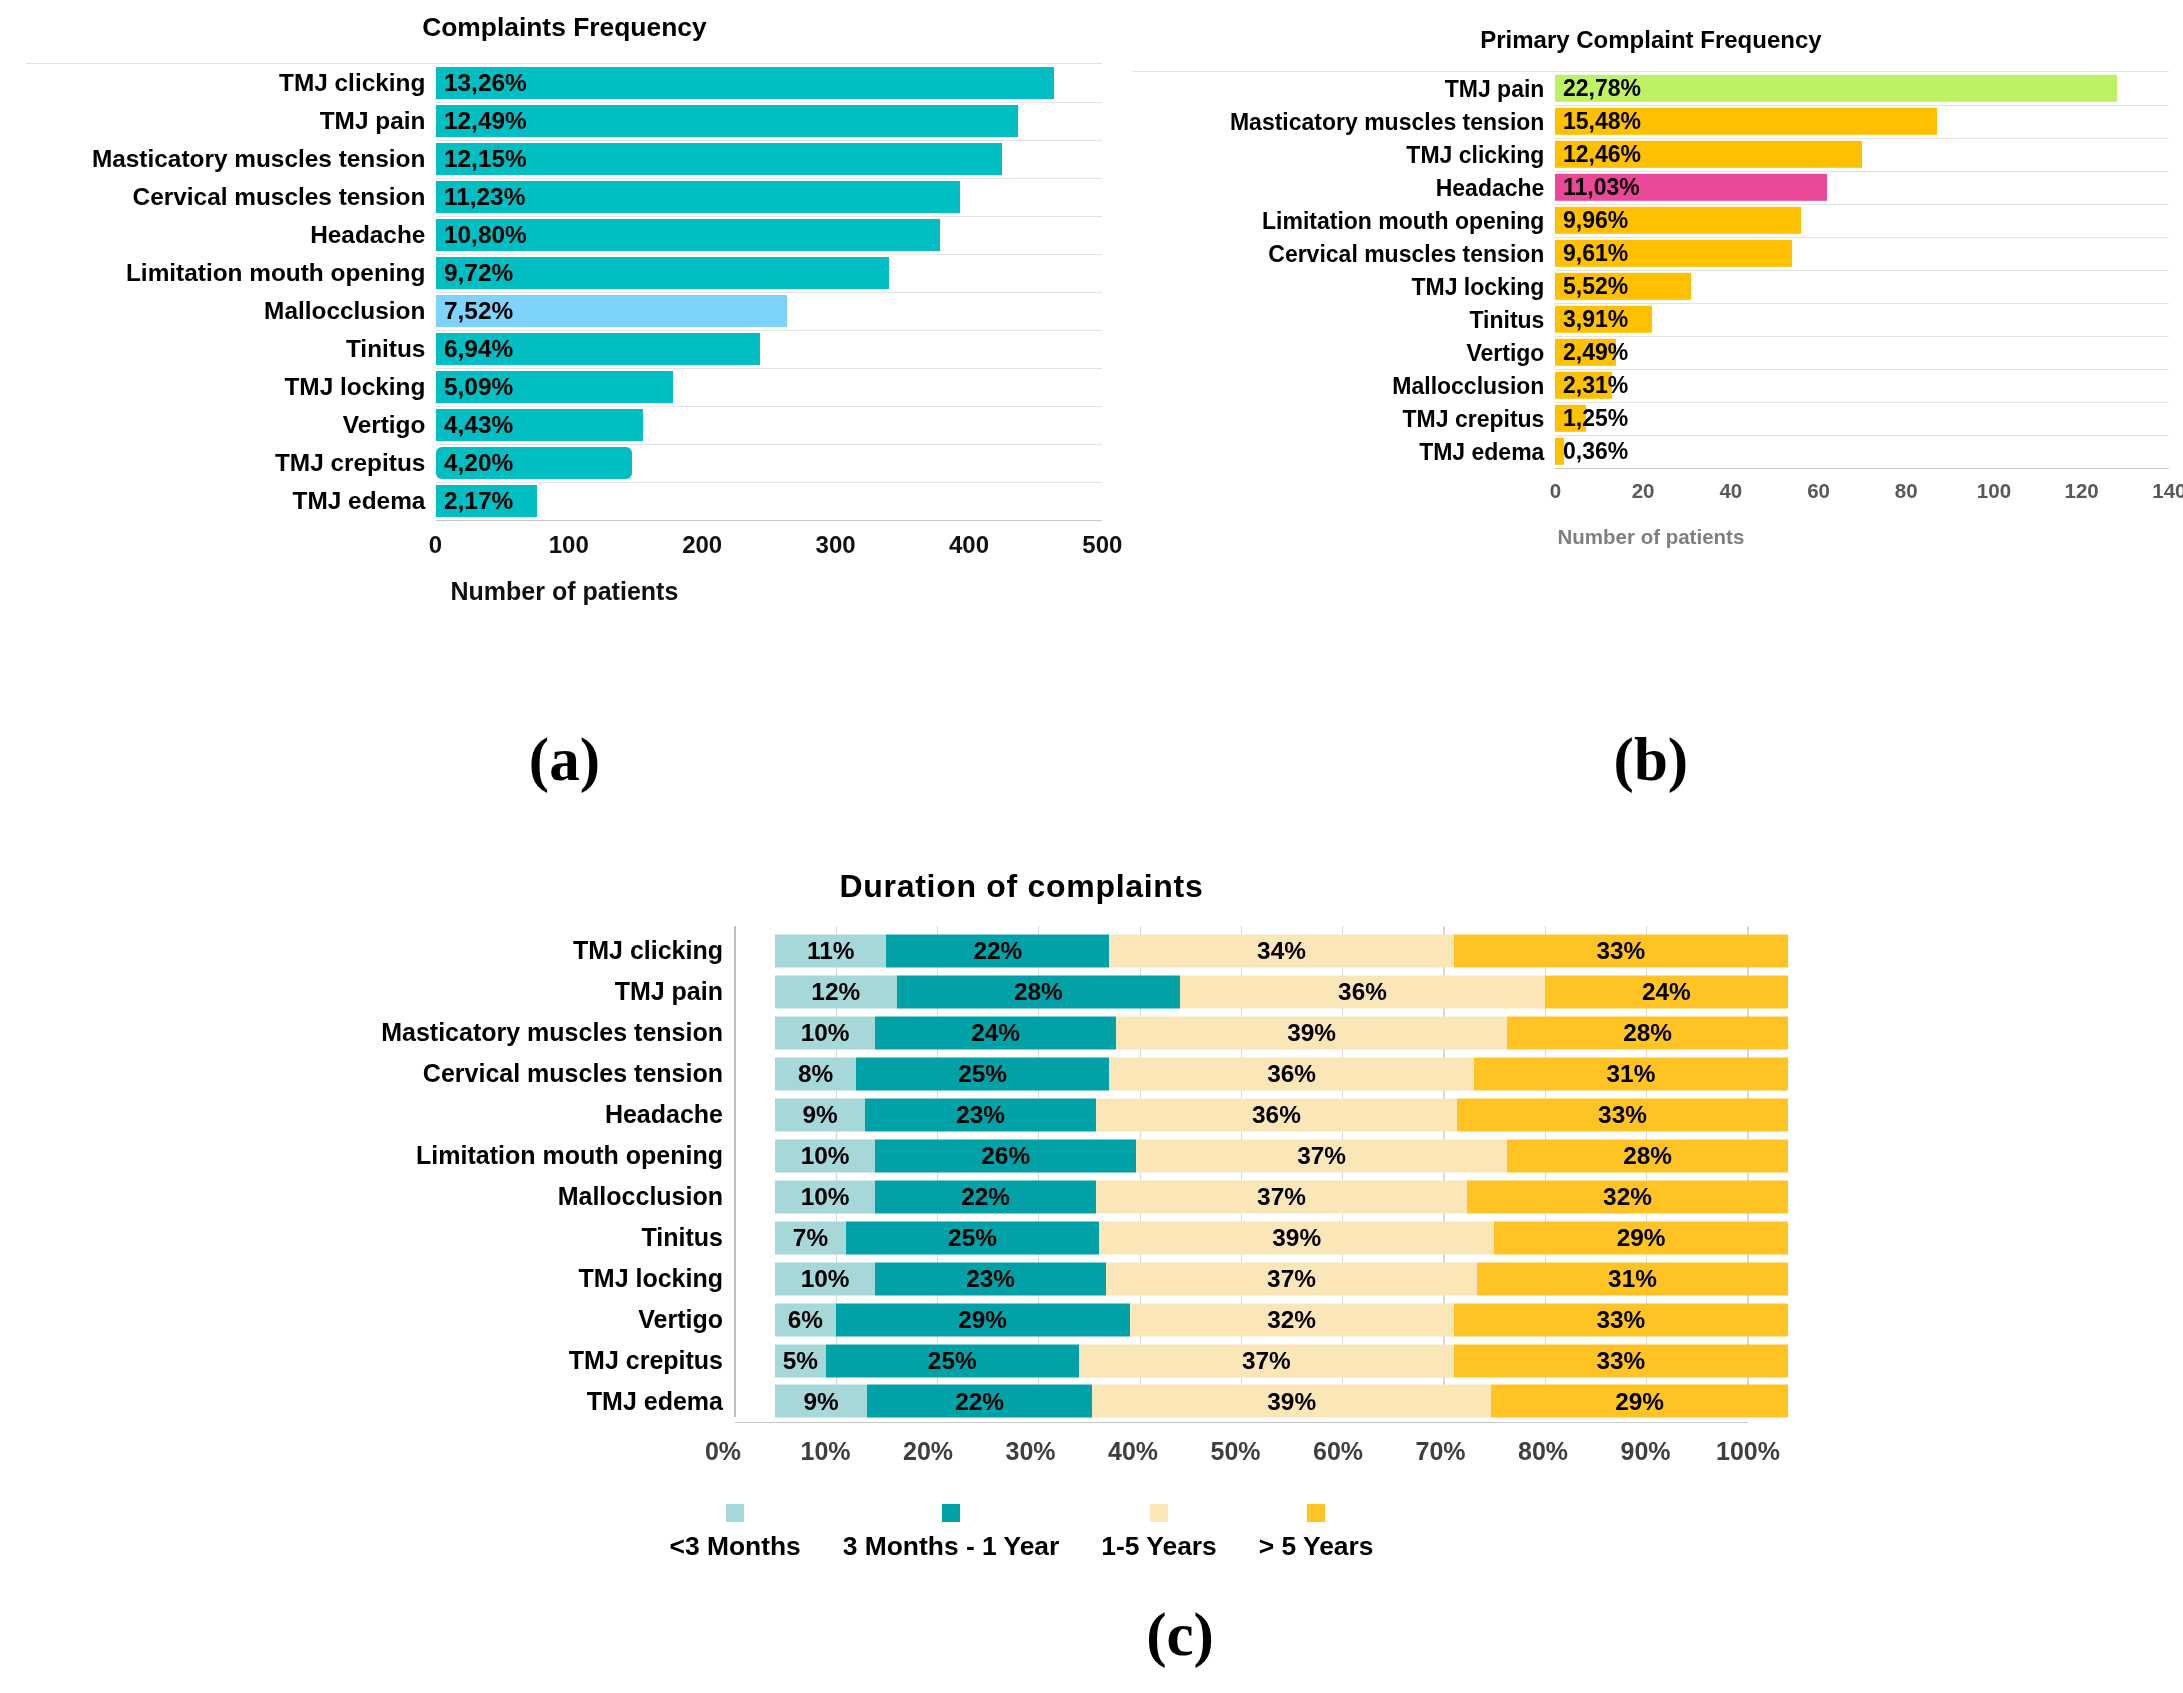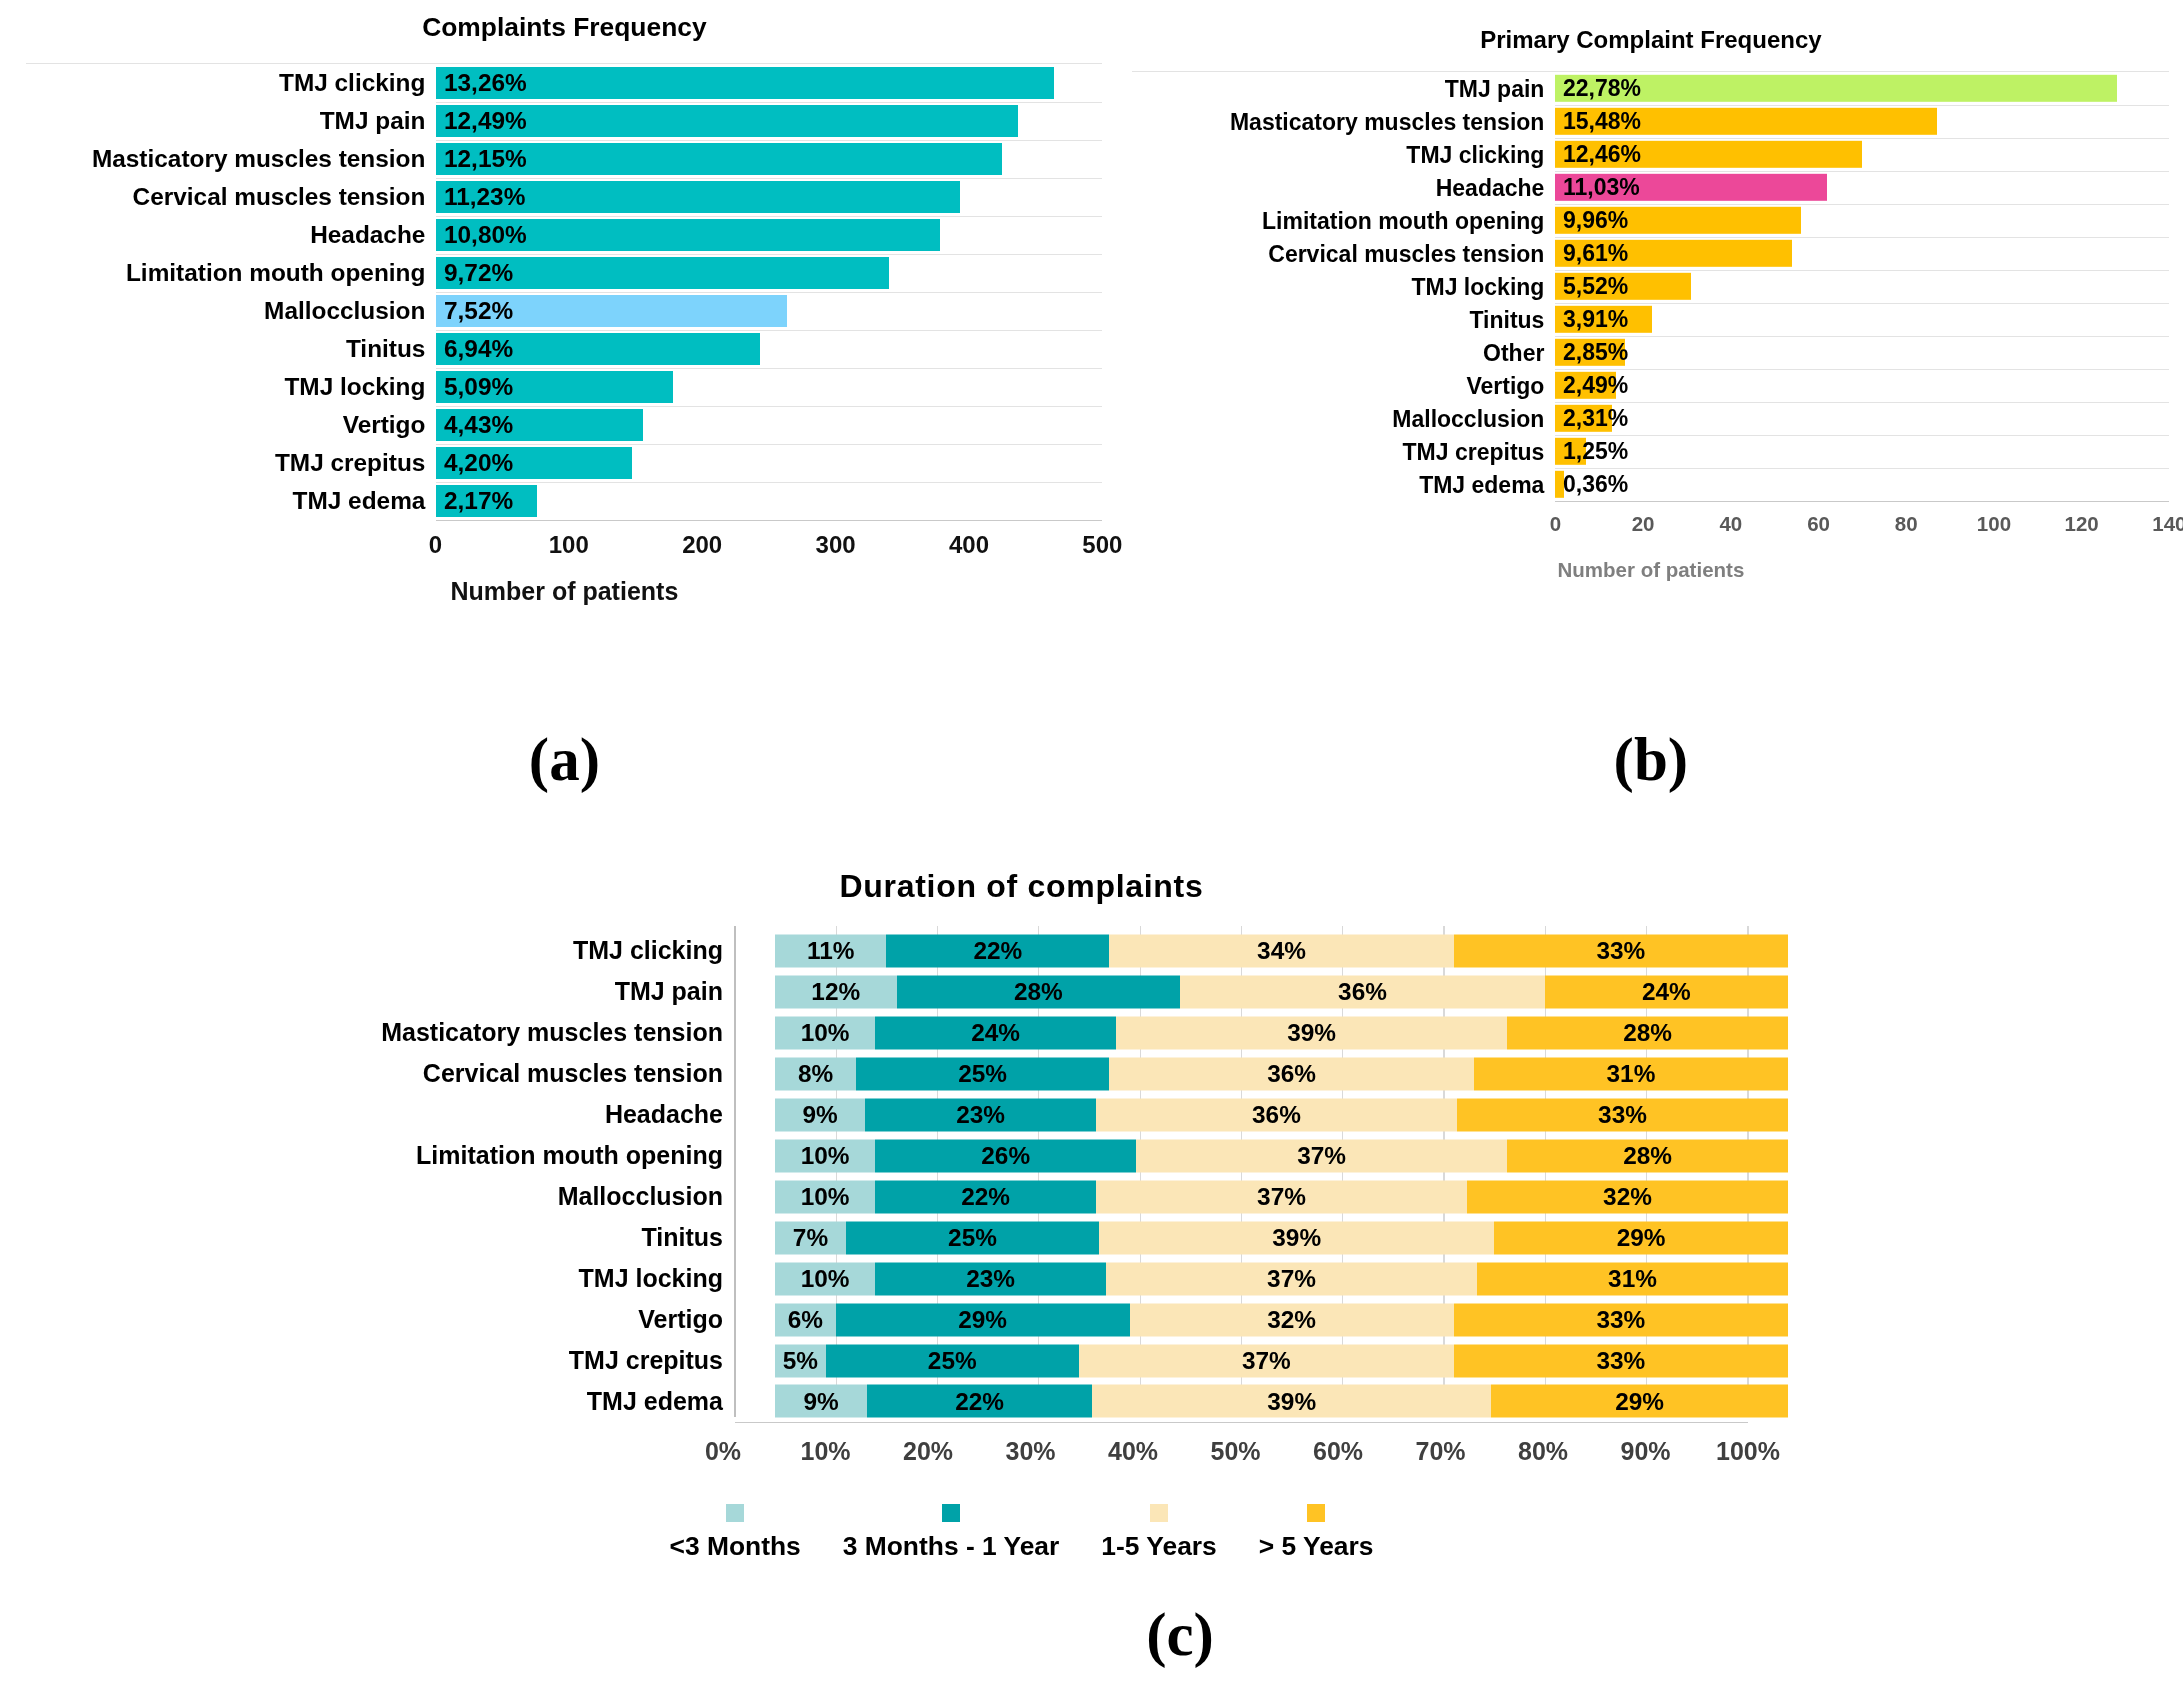--- a/index.html
+++ b/index.html
@@ -151,21 +151,21 @@
             <div class="cat">Vertigo</div>
             <div class="track">
               <div class="bar" style="background: rgb(0, 190, 193); width: 31%;">
                 <span class="dlabel">4,43%</span>
               </div>
             </div>
           </div>
           <div class="hrow">
             <div class="cat">TMJ crepitus</div>
             <div class="track">
-              <div class="bar" style="background: rgb(0, 190, 193); width: 29.4%;">
+              <div class="bar" style="background: rgb(0, 190, 193); width: 29.4%; border-radius: 6px;">
                 <span class="dlabel">4,20%</span>
               </div>
             </div>
           </div>
           <div class="hrow">
             <div class="cat">TMJ edema</div>
             <div class="track">
               <div class="bar" style="background: rgb(0, 190, 193); width: 15.2%;">
                 <span class="dlabel">2,17%</span>
               </div>
@@ -241,28 +241,20 @@
               <div class="bar" style="background: rgb(255, 192, 0); width: 22.1429%;">
                 <span class="dlabel">5,52%</span>
               </div>
             </div>
           </div>
           <div class="hrow">
             <div class="cat">Tinitus</div>
             <div class="track">
               <div class="bar" style="background: rgb(255, 192, 0); width: 15.7143%;">
                 <span class="dlabel">3,91%</span>
-              </div>
-            </div>
-          </div>
-          <div class="hrow">
-            <div class="cat">Other</div>
-            <div class="track">
-              <div class="bar" style="background: rgb(255, 192, 0); width: 11.4286%;">
-                <span class="dlabel">2,85%</span>
               </div>
             </div>
           </div>
           <div class="hrow">
             <div class="cat">Vertigo</div>
             <div class="track">
               <div class="bar" style="background: rgb(255, 192, 0); width: 10%;">
                 <span class="dlabel">2,49%</span>
               </div>
             </div>

